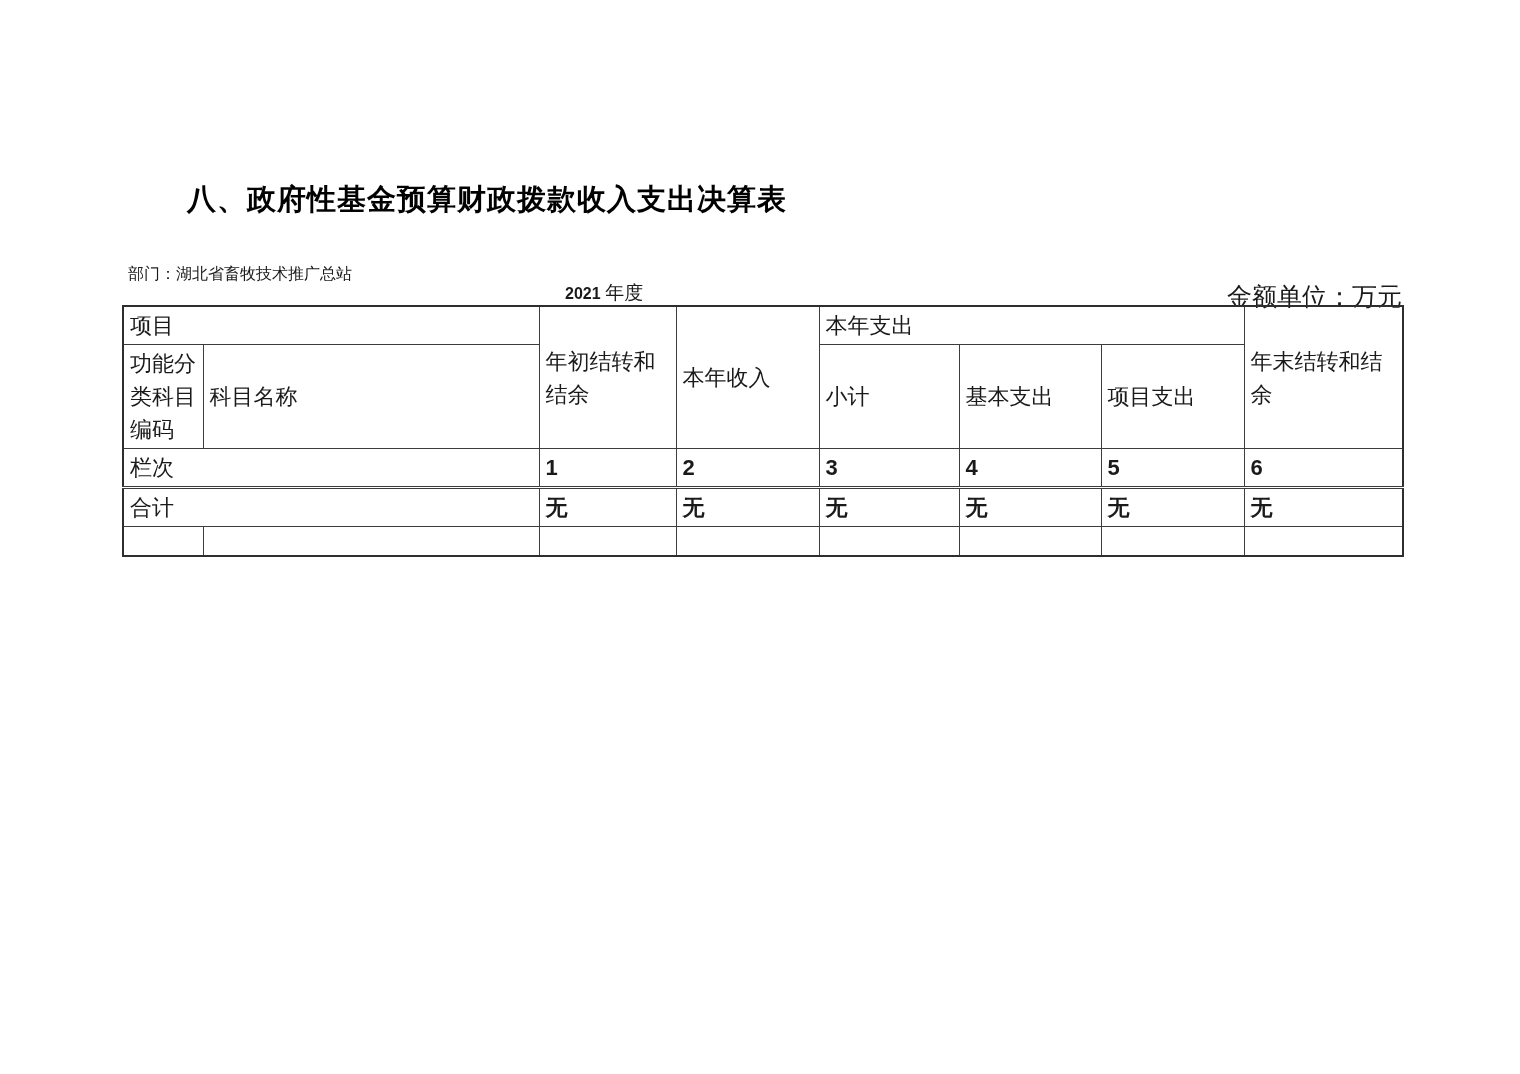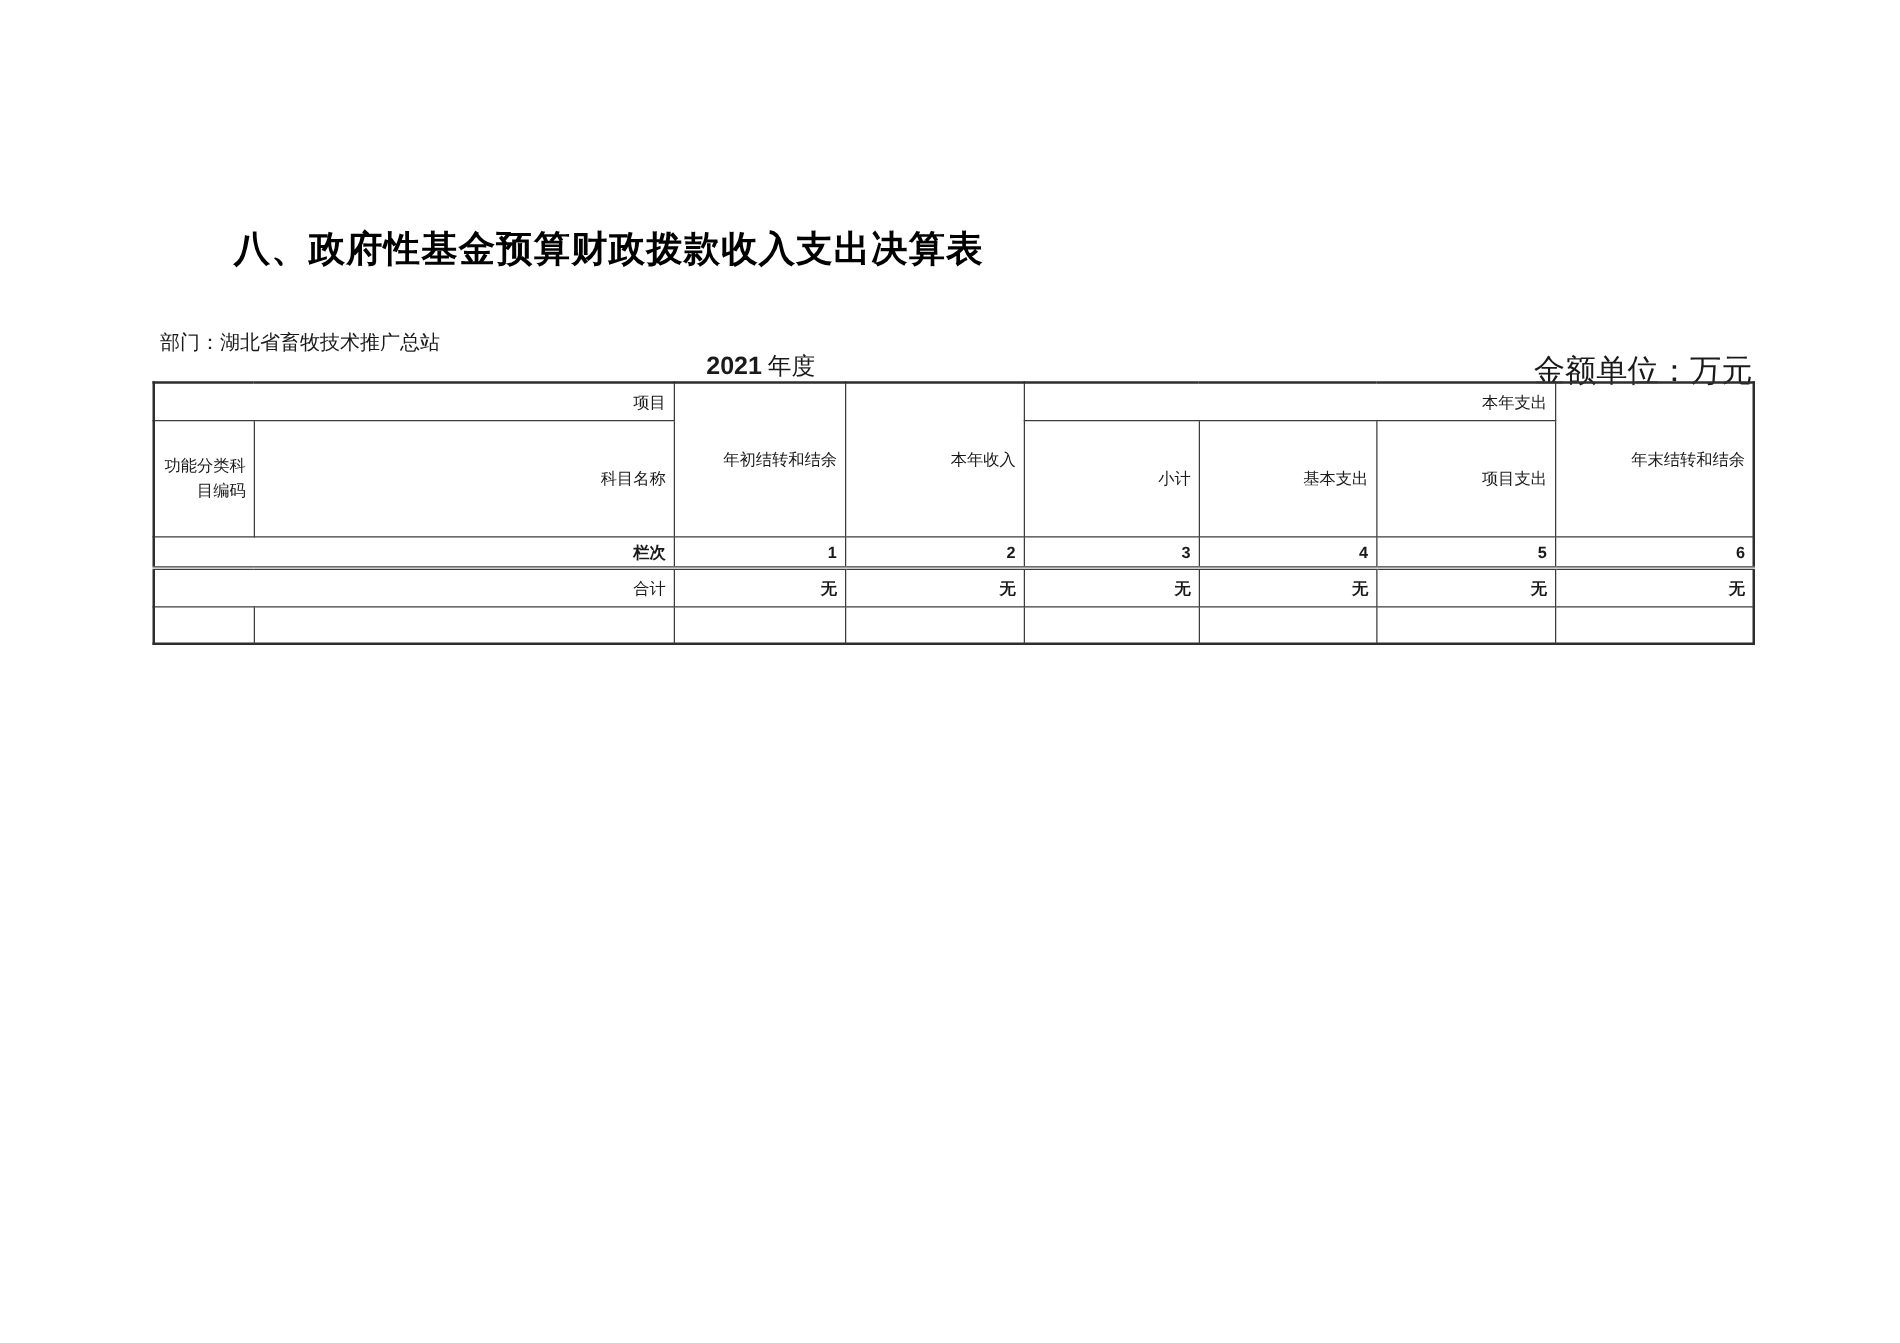--- a/index.html
+++ b/index.html
@@ -11,45 +11,45 @@
   .doc-title{
     position:absolute;left:187px;top:180px;
     font-family:"Liberation Sans","DejaVu Sans",sans-serif;
     font-weight:700;font-size:29px;letter-spacing:1px;color:#000;
     white-space:nowrap;
   }
   .meta-dept{position:absolute;left:128px;top:264px;font-size:16px;white-space:nowrap;}
   .meta-year{position:absolute;left:565px;top:280px;font-size:19px;white-space:nowrap;}
   .meta-year .year-num{
     font-family:"Liberation Sans","DejaVu Sans",sans-serif;
-    font-size:20px;font-weight:600;
+    font-size:16px;font-weight:600;
   }
   .meta-unit{position:absolute;right:118px;top:280px;font-size:25px;white-space:nowrap;}
 
   table.budget{
     position:absolute;left:122px;top:305px;width:1280px;
     border-collapse:collapse;table-layout:fixed;
     border:2px solid #2e2e2e;
   }
   table.budget td{
     border:1px solid #3c3c3c;
-    text-align:right;vertical-align:middle;
-    font-size:13px;padding:2px 6px;overflow:hidden;
+    text-align:left;vertical-align:middle;
+    font-size:22px;padding:2px 6px;overflow:hidden;
     line-height:1.5;
   }
   tr.r-a{height:30px;}
   tr.r-b{height:93px;margin-left:12px;}
   tr.r-idx{height:23px;}
   tr.r-total{height:31px;}
   tr.r-empty{height:29px;}
 
   td.item-cell{text-align:left;padding-left:8px;font-size:19px;}
   td.code-cell{padding:2px 10px;line-height:1.62;}
   td.wrap-narrow{padding:2px 10px;}
-  td.idx-label{text-align:center;font-weight:bold;}
+  td.idx-label{text-align:center;}
   td.idx-num{
     font-family:"Liberation Sans","DejaVu Sans",sans-serif;
     font-size:17px;font-weight:600;padding:0 6px;
   }
   td.total-label{text-align:left;padding-left:8px;margin-left:40px;}
   td.total-val{font-weight:700;}
   tr.r-idx td{border-bottom:3px double #3c3c3c;}
 </style>
 </head>
 <body>

